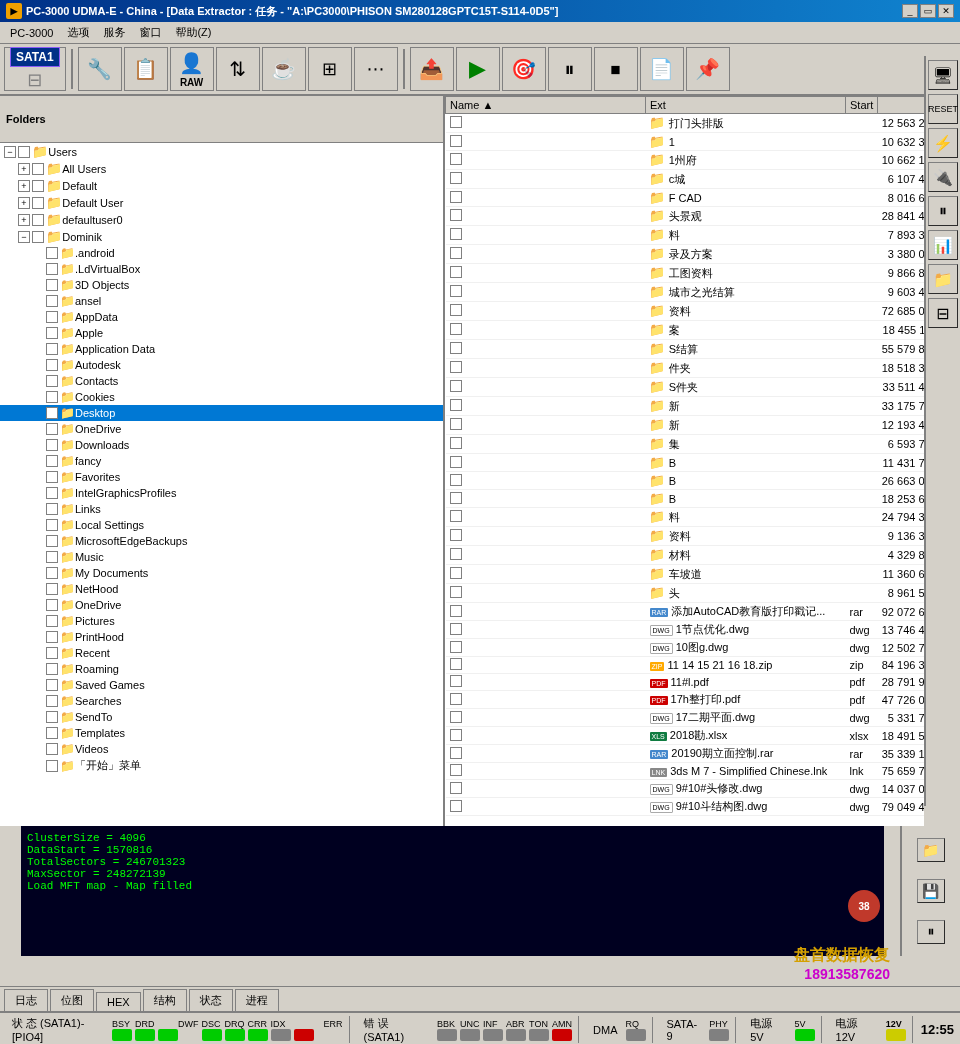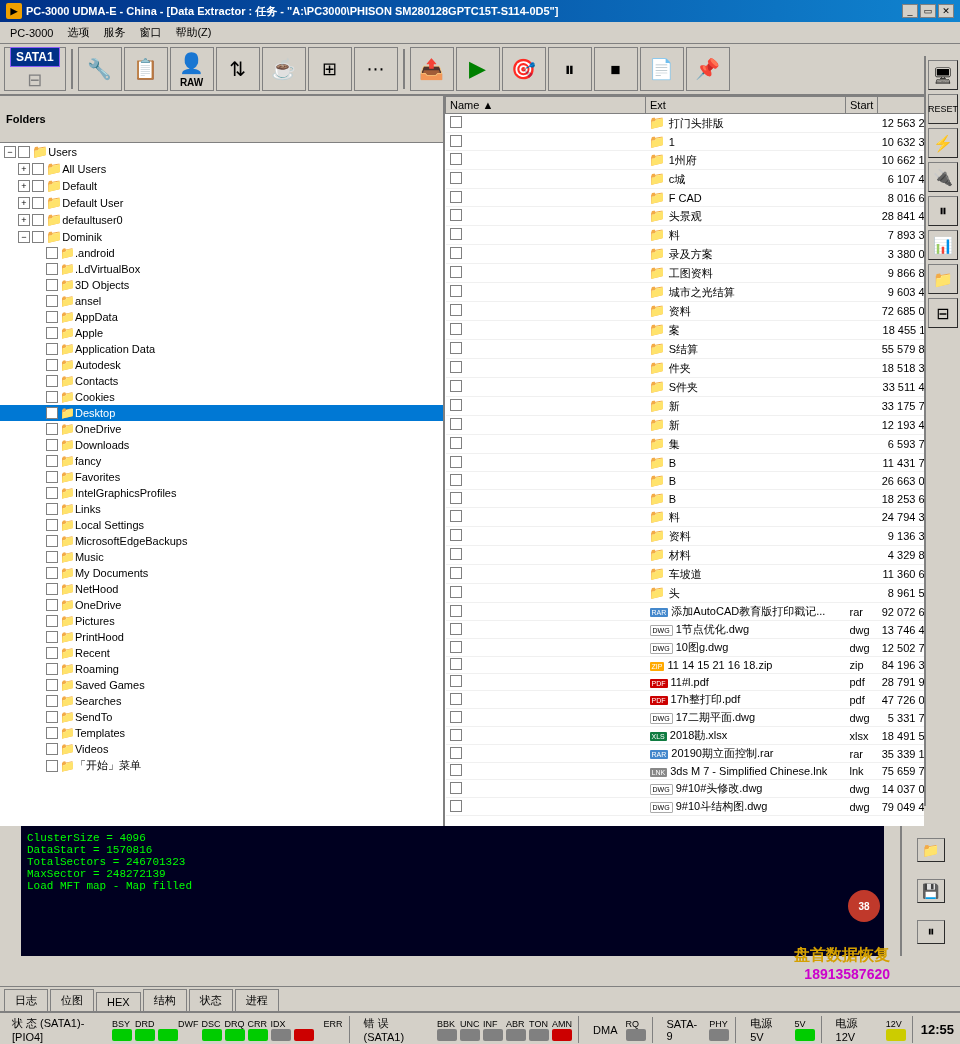--- a/index.html
+++ b/index.html
@@ -732,21 +732,21 @@
       </div>
     </div>
     <div class="status-section">
       <span>电源 5V</span>
       <div style="display:flex; gap:3px; margin-left:4px;">
         <div><span style="font-size:9px;">5V</span><br><span class="led led-green"></span></div>
       </div>
     </div>
     <div class="status-section">
       <span>电源 12V</span>
-      <div style="display:flex; gap:3px; margin-left:4px;">
+      <div style="display:flex; gap:3px; margin-left:4px;font-weight:bold;">
         <div><span style="font-size:9px;">12V</span><br><span class="led led-yellow"></span></div>
       </div>
     </div>
     <div style="margin-left:auto;">
       <span style="font-size:13px; font-weight:bold;">12:55</span>
     </div>
   </div>
 </div>
 
 </body></html>

